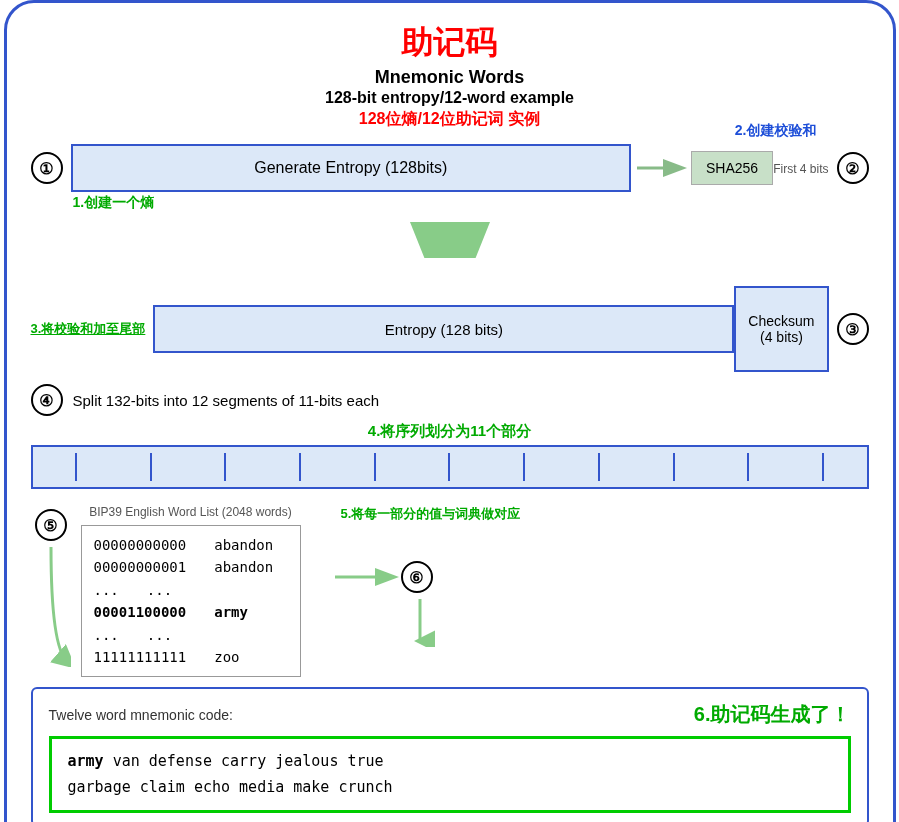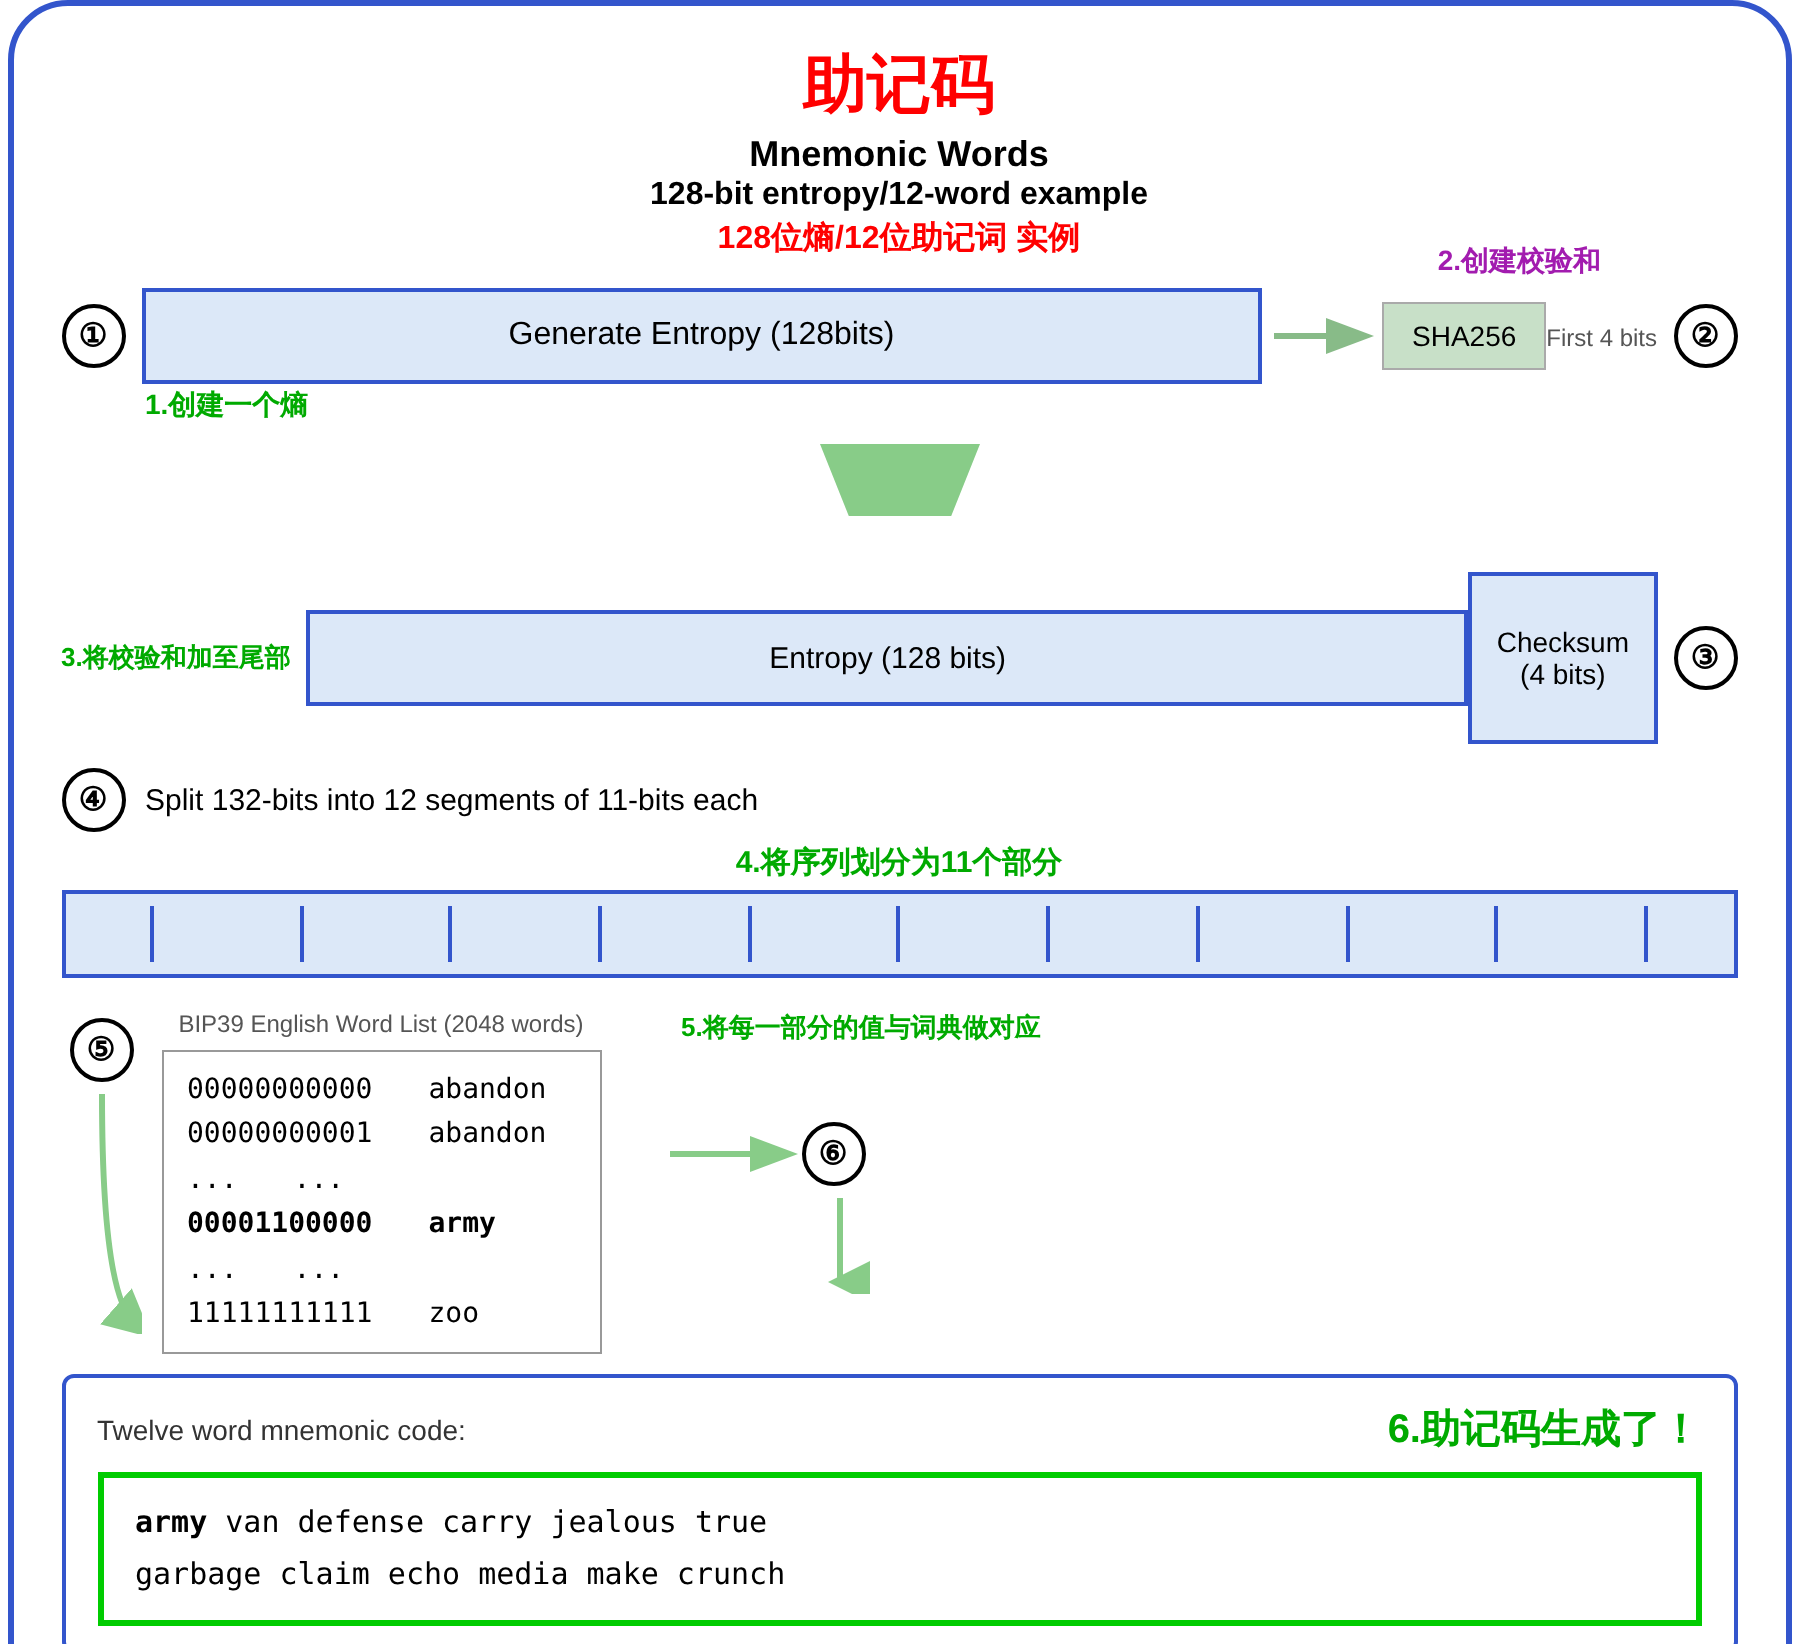--- a/index.html
+++ b/index.html
@@ -107,20 +107,21 @@
       margin-top: 28px;
       margin-bottom: 12px;
       position: relative;
     }
     .label-3 {
       font-size: 13px;
       font-weight: bold;
       color: #00aa00;
       margin-right: 8px;
       flex-shrink: 0;
+      text-decoration: underline;
     }
     .entropy-128-box {
       flex: 1;
       border: 2px solid #3355cc;
       background: #dce8f8;
       padding: 2px 20px;
       font-size: 15px;
       text-align: center;
       min-height: 48px;
       display: flex;
@@ -292,21 +293,21 @@
 
 <div class="outer-container">
 
   <div class="main-title-cn">助记码</div>
   <div class="main-title-en">Mnemonic Words</div>
   <div class="subtitle-en">128-bit entropy/12-word example</div>
   <div class="subtitle-cn">128位熵/12位助记词 实例</div>
 
   <div style="position:relative; margin-bottom: 10px;">
 
-    <div style="position:absolute; right: 68px; top: -22px; font-size:14px; font-weight:bold; color:#a21caf;">2.创建校验和</div>
+    <div style="position:absolute; right: 52px; top: -22px; font-size:14px; font-weight:bold; color:#1d4ed8;">2.创建校验和</div>
 
     <div class="row-1-2-inner">
 
       <div class="circle-label">
         <span>①</span>
       </div>
 
       <div class="entropy-box">
         <span>Generate Entropy (128bits)</span>
       </div>

